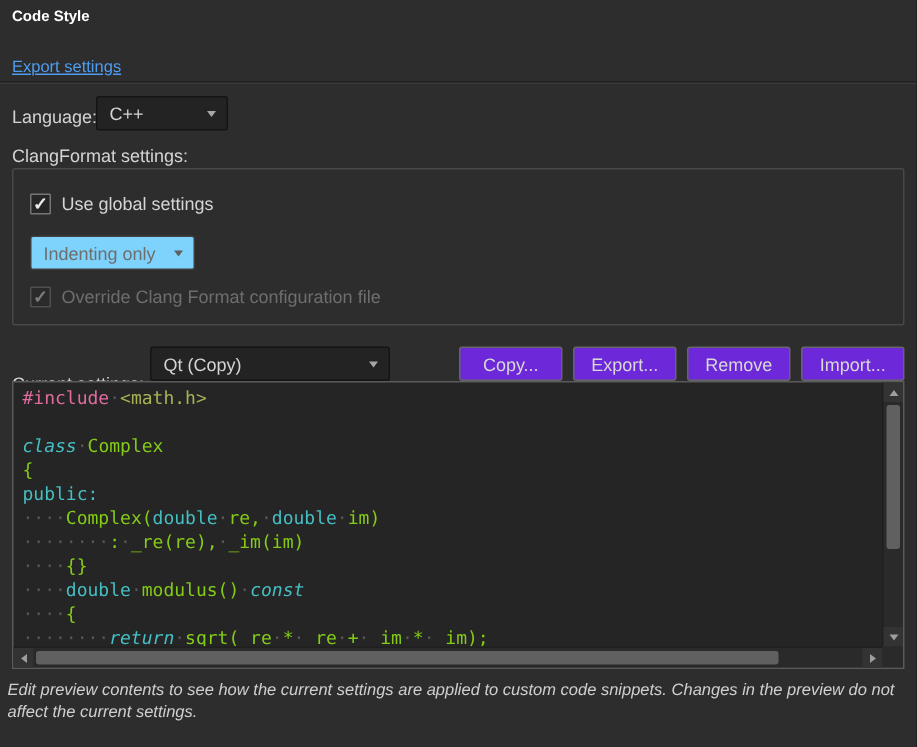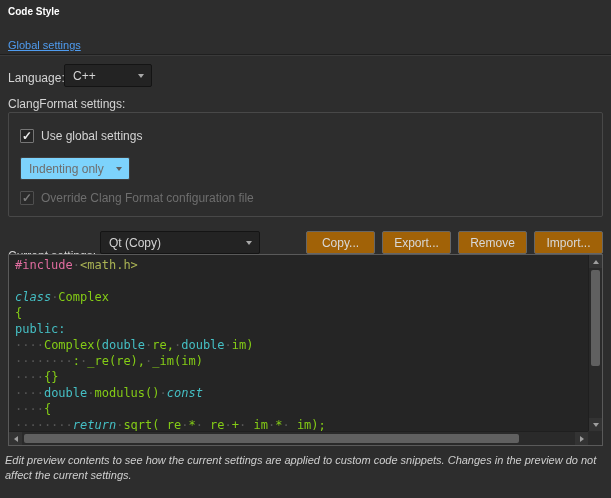--- a/index.html
+++ b/index.html
@@ -47,21 +47,21 @@
   }
   .cb-box.checked::after { content:"✓"; }
   .cb-use { left:20px; top:129px; }
   .cb-override { left:20px; top:191px; }
   .cb-override .cb-box { border-color:#4f4f4f; background:#2a2a2a; color:#7c7c7c; }
   .cb-override .cb-label { color:#6e6e6e; }
 
   .btn-row { position:absolute; left:306px; right:8px; top:231px; height:23px; display:flex; gap:7px; }
   .btn {
     flex:1; box-sizing:border-box; height:23px;
-    background:#a16207; border:1px solid #666666; border-radius:2px;
+    background:#6d28d9; border:1px solid #666666; border-radius:2px;
     color:#d8d8d8; font-family:"Liberation Sans", sans-serif; font-size:12px;
     cursor:pointer; padding:0;
   }
 
   .editor {
     position:absolute; left:8px; top:254px; width:595px; height:192px;
     box-sizing:border-box; background:#252525; border:1px solid #5a5a5a; overflow:hidden;
   }
   .code-area {
     position:absolute; left:0; top:0; right:14px; bottom:14px;
@@ -96,21 +96,21 @@
     position:absolute; left:5px; top:453px; width:601px;
     font-size:11px; font-style:italic; color:#cfcfcf; line-height:15px;
   }
 </style>
 </head>
 <body>
 
 <div class="root">
 
   <div class="page-title">Code Style</div>
-  <a class="global-link">Global settings</a>
+  <a class="global-link">Export settings</a>
   <div class="separator"></div>
 
   <div class="label lang-label">Language:</div>
   <div class="combo combo-lang">
     <span>C++</span>
     <span class="arrow"></span>
   </div>
 
   <div class="label cf-label">ClangFormat settings:</div>
 

